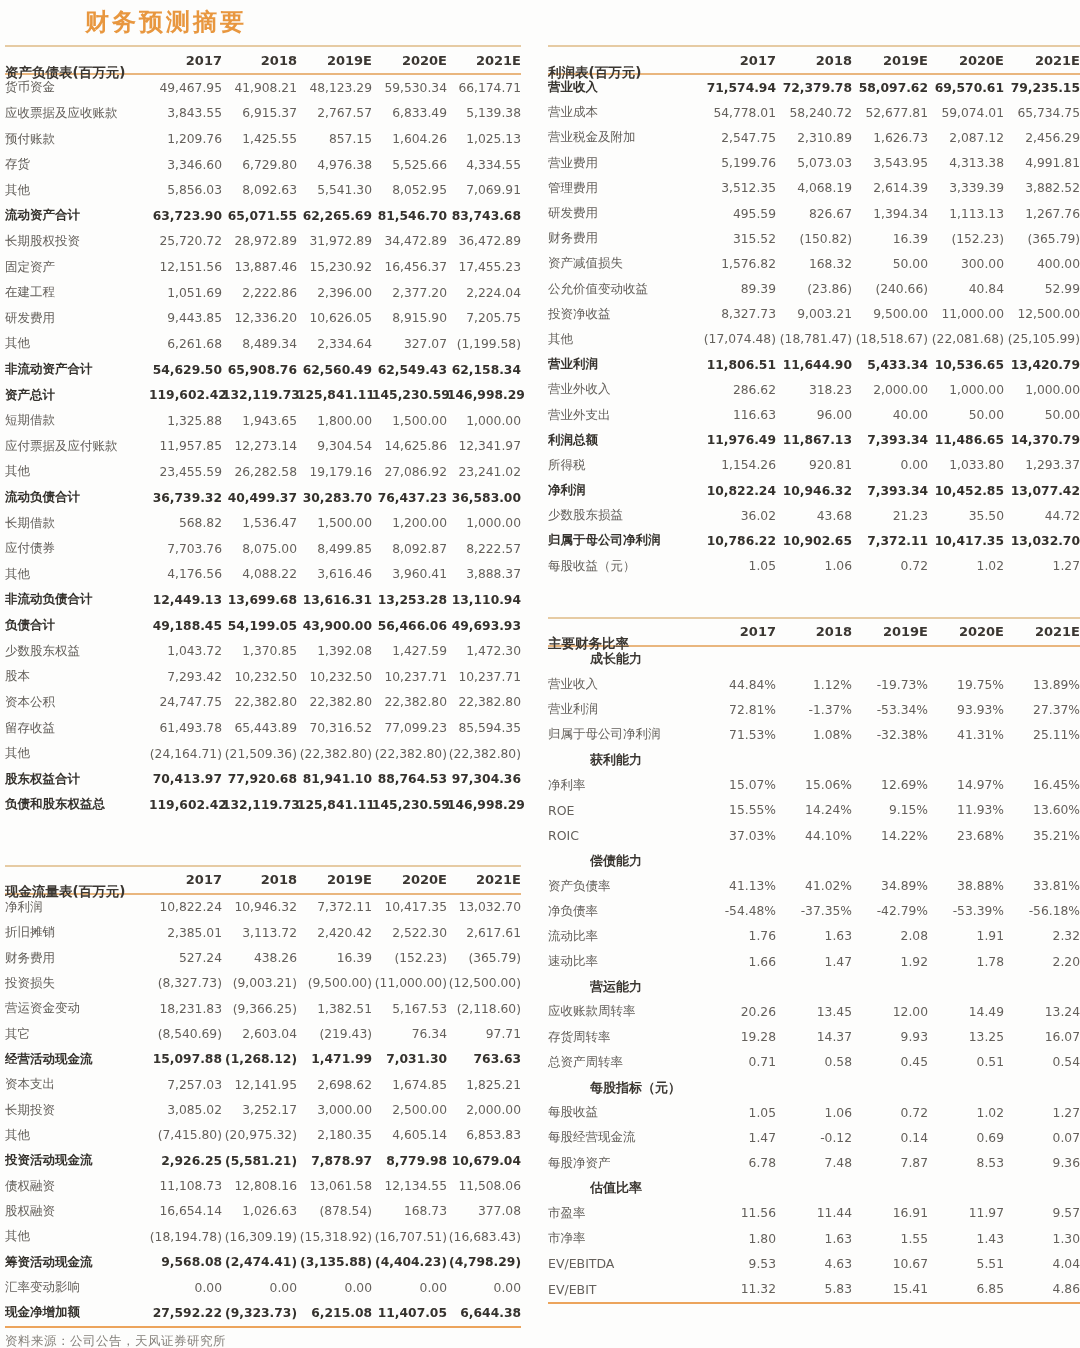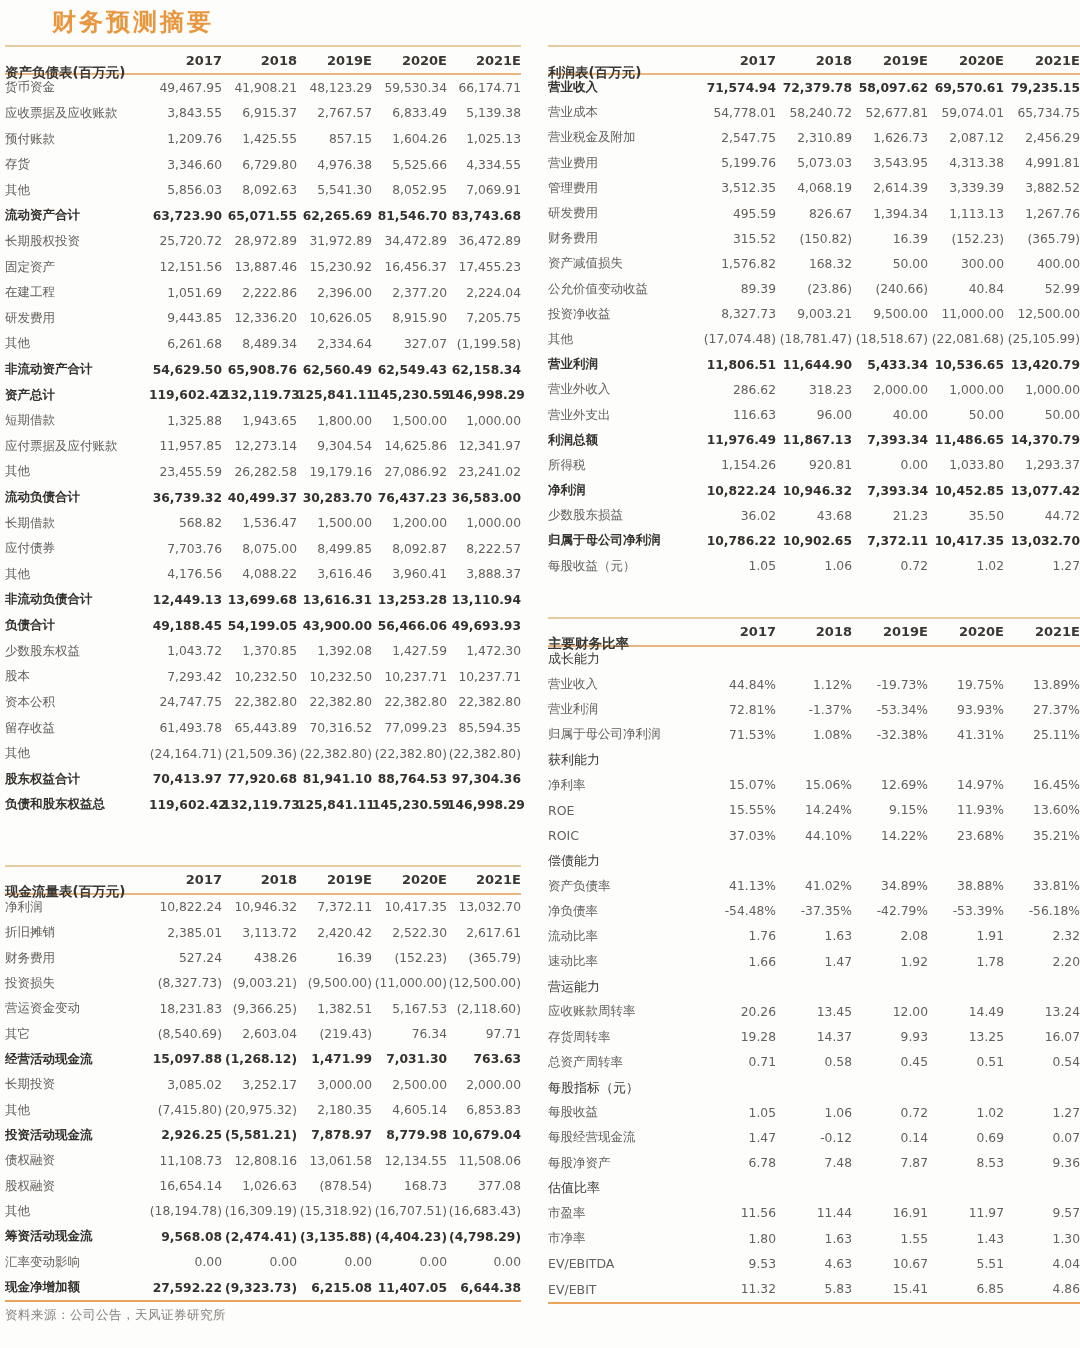--- a/index.html
+++ b/index.html
@@ -6,21 +6,21 @@
   html,body { background:#ffffff; }
   .page {
     position:relative;
     width:1080px; height:1348px;
     background:#fdfdfc;
     font-family:"DejaVu Sans", sans-serif;
     color:#5f5b56;
     overflow:hidden;
   }
   .page-title {
-    position:absolute; left:52px; top:6px;
+    position:absolute; left:85px; top:6px;
     font-size:24px; font-weight:bold; letter-spacing:3px;
     color:#e8973f;
     text-align:center;
   }
   .columns {
     position:absolute; top:45px; left:5px;
     display:flex; gap:27px;
   }
   .col-left  { width:516px; }
   .col-right { width:532px; }
@@ -43,21 +43,21 @@
   .trow.thead {
     height:28px;
     border-bottom:2px solid #e9b67e;
     font-weight:bold; color:#3b3732;
   }
   .trow.thead .lbl { font-size:13.5px;margin-top:25px; }
   .trow.thead .val { font-size:13px; color:#3b3732; }
 
   .trow.bold { font-weight:bold; color:#35322d; }
   .trow.bold .val { color:#35322d; }
-  .trow.section .lbl { font-weight:normal; color:#3b3732; font-size:13px; }
+  .trow.section .lbl { font-weight:bold; color:#3b3732; font-size:13px;margin-left:42px; }
 
   .mt-cashflow { margin-top:47px; }
   .mt-ratios   { margin-top:38px; }
 
   .source-note {
     margin-top:5px;
     font-size:12.5px;
     color:#85817b;
     letter-spacing:0.5px;
   }
@@ -371,20 +371,28 @@
           </div>
           <div class="trow bold">
             <span class="lbl">经营活动现金流</span>
             <span class="val">15,097.88</span>
             <span class="val">(1,268.12)</span>
             <span class="val">1,471.99</span>
             <span class="val">7,031.30</span>
             <span class="val">763.63</span>
           </div>
           <div class="trow">
+            <span class="lbl">资本支出</span>
+            <span class="val">7,257.03</span>
+            <span class="val">12,141.95</span>
+            <span class="val">2,698.62</span>
+            <span class="val">1,674.85</span>
+            <span class="val">1,825.21</span>
+          </div>
+          <div class="trow">
             <span class="lbl">长期投资</span>
             <span class="val">3,085.02</span>
             <span class="val">3,252.17</span>
             <span class="val">3,000.00</span>
             <span class="val">2,500.00</span>
             <span class="val">2,000.00</span>
           </div>
           <div class="trow">
             <span class="lbl">其他</span>
             <span class="val">(7,415.80)</span>

